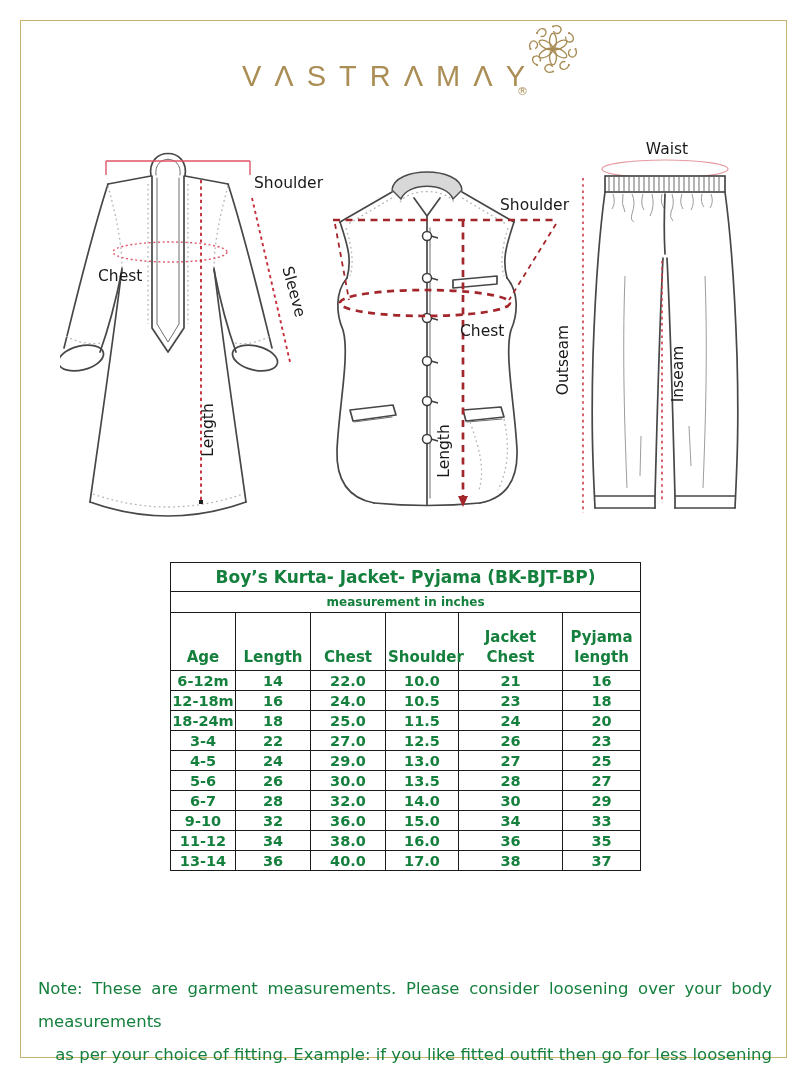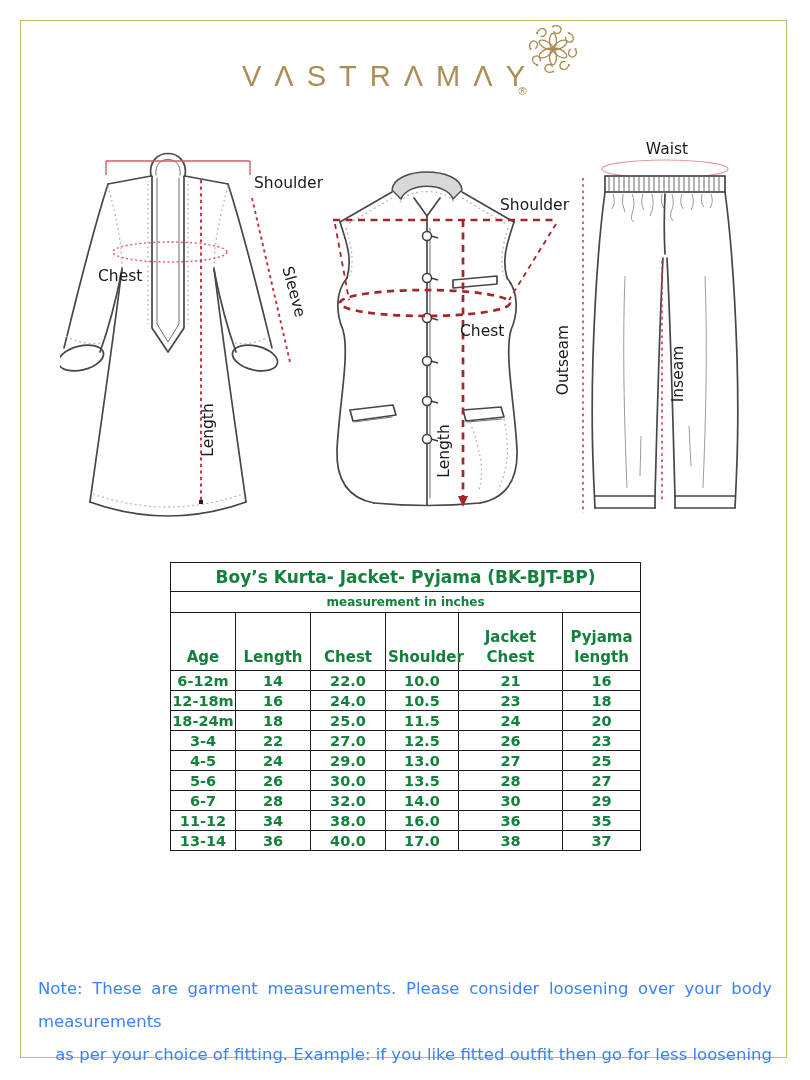--- a/index.html
+++ b/index.html
@@ -52,21 +52,21 @@
   .size-table .t-subtitle{ font-size:12px; font-weight:bold; padding:3px 0; }
   .size-table thead tr.cols th {
     font-size:15px; font-weight:bold; vertical-align:bottom;
     height:46px; padding:8px 2px 3px; line-height:1.3;
   }
   .size-table tbody td { font-size:14.5px; font-weight:bold; padding:1.5px 0; }
 
   
   .note {
     position:absolute; left:38px; width:734px; top:972px;
-    font-size:16.5px; color:#3b82f6; line-height:2.0;
+    font-size:16.5px; color:#15803d; line-height:2.0;
   }
   .note-line1 { text-align:justify; text-align-last:justify; }
   .note-line2 { text-align:right; }
 </style>
 </head>
 <body>
 
 <div class="page">
   <div class="gold-frame"></div>
 
@@ -336,20 +336,28 @@
         </tr>
         <tr>
           <td>6-7</td>
           <td>28</td>
           <td>32.0</td>
           <td>14.0</td>
           <td>30</td>
           <td>29</td>
         </tr>
         <tr>
+          <td>9-10</td>
+          <td>32</td>
+          <td>36.0</td>
+          <td>15.0</td>
+          <td>34</td>
+          <td>33</td>
+        </tr>
+        <tr>
           <td>11-12</td>
           <td>34</td>
           <td>38.0</td>
           <td>16.0</td>
           <td>36</td>
           <td>35</td>
         </tr>
         <tr>
           <td>13-14</td>
           <td>36</td>

